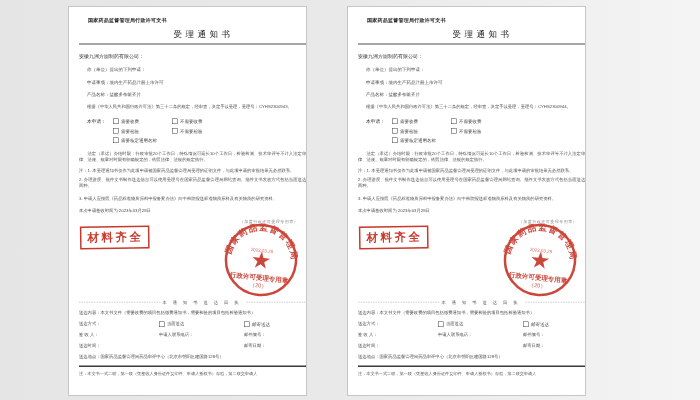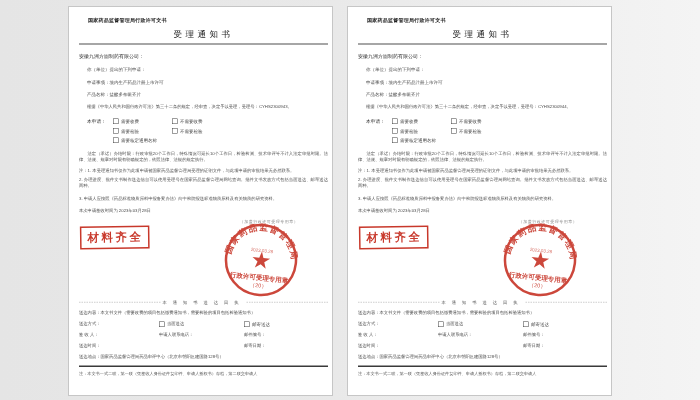--- a/index.html
+++ b/index.html
@@ -2,21 +2,21 @@
 <html><head>
 <meta charset="utf-8">
 <style>
   html,body{margin:0;padding:0;}
   body{
     width:700px;height:400px;overflow:hidden;position:relative;
     background:linear-gradient(90deg,#e5e5e5 0%,#e9e9e9 48%,#f4f4f4 100%);
     font-family:"Liberation Sans","DejaVu Sans",sans-serif;
   }
   .page{
-    position:absolute;top:6px;width:265px;height:390px;
+    position:absolute;top:6px;width:239px;height:390px;
     background:#fff;border:1px solid #c6c6c6;box-sizing:border-box;overflow:hidden;
   }
   .page.p1{left:68px;}
   .page.p2{left:347px;}
   .doc-inner{
     width:538px;height:780px;transform:scale(.5);transform-origin:0 0;
     box-sizing:border-box;padding:20px 20px;position:relative;
     color:#4a4a4a;font-size:9px;line-height:1.35;
   }
   .doc-header{font-weight:bold;color:#222;font-size:10px;margin-left:18px;letter-spacing:.5px;}

